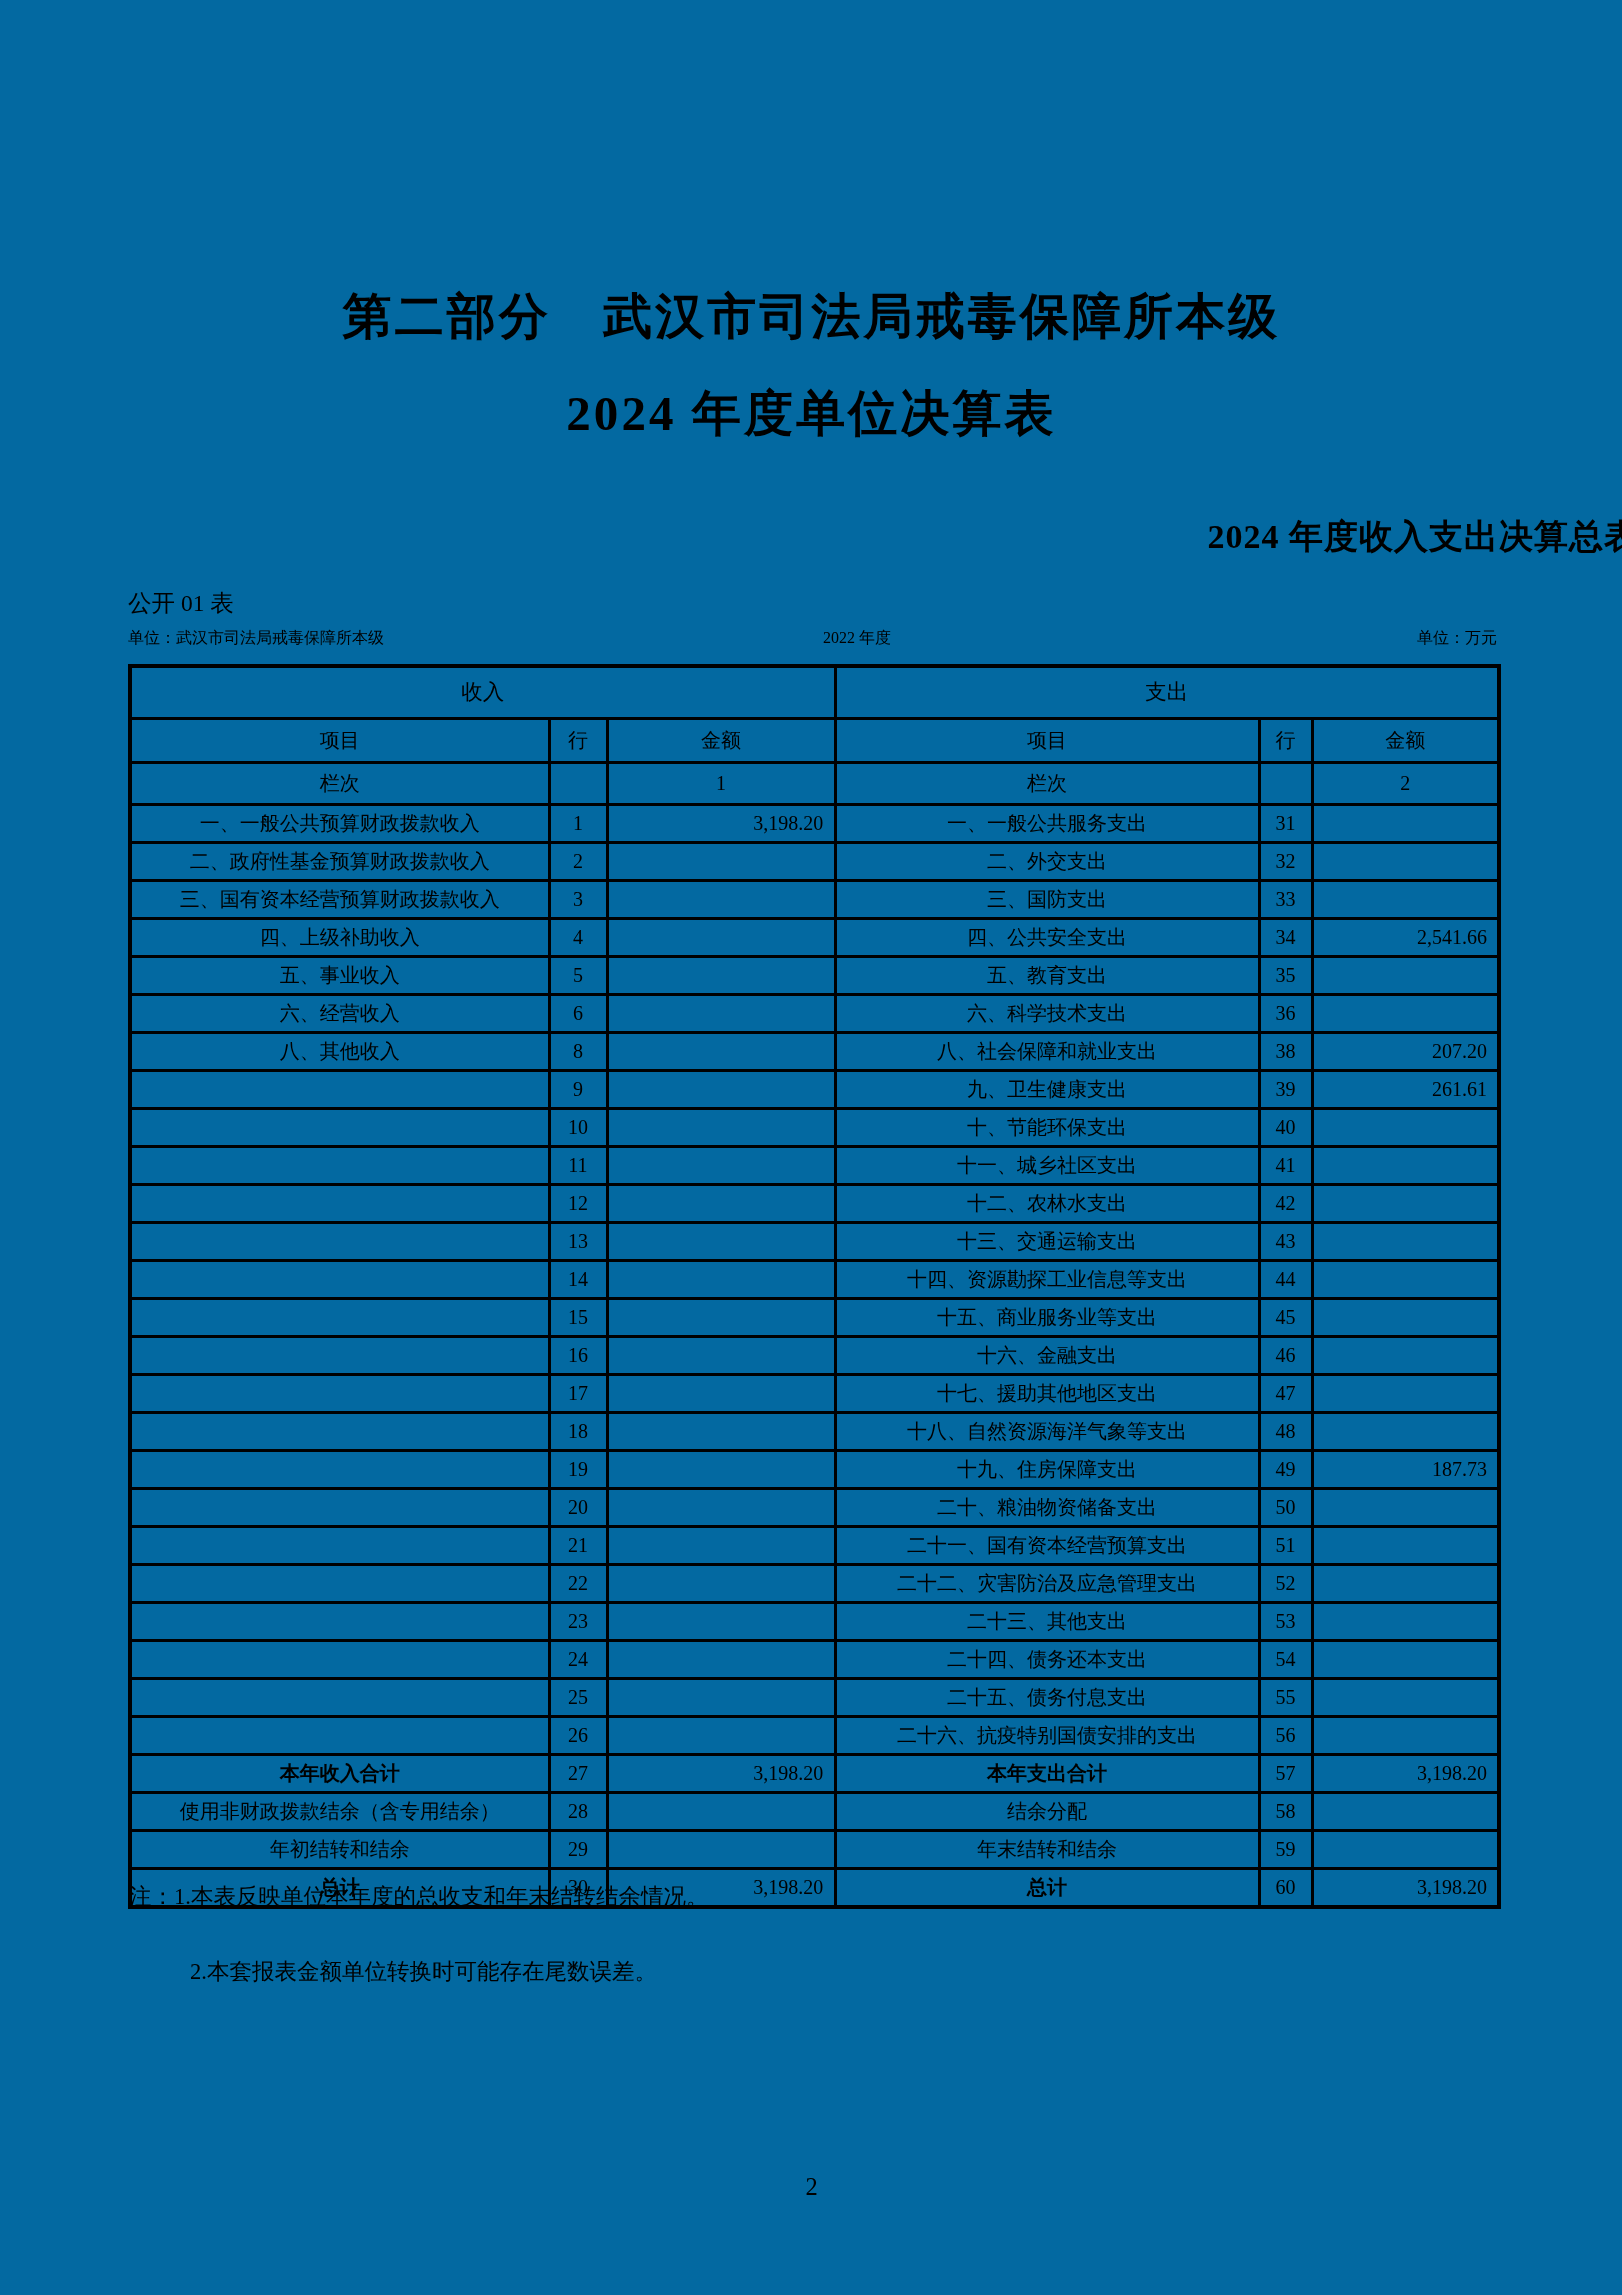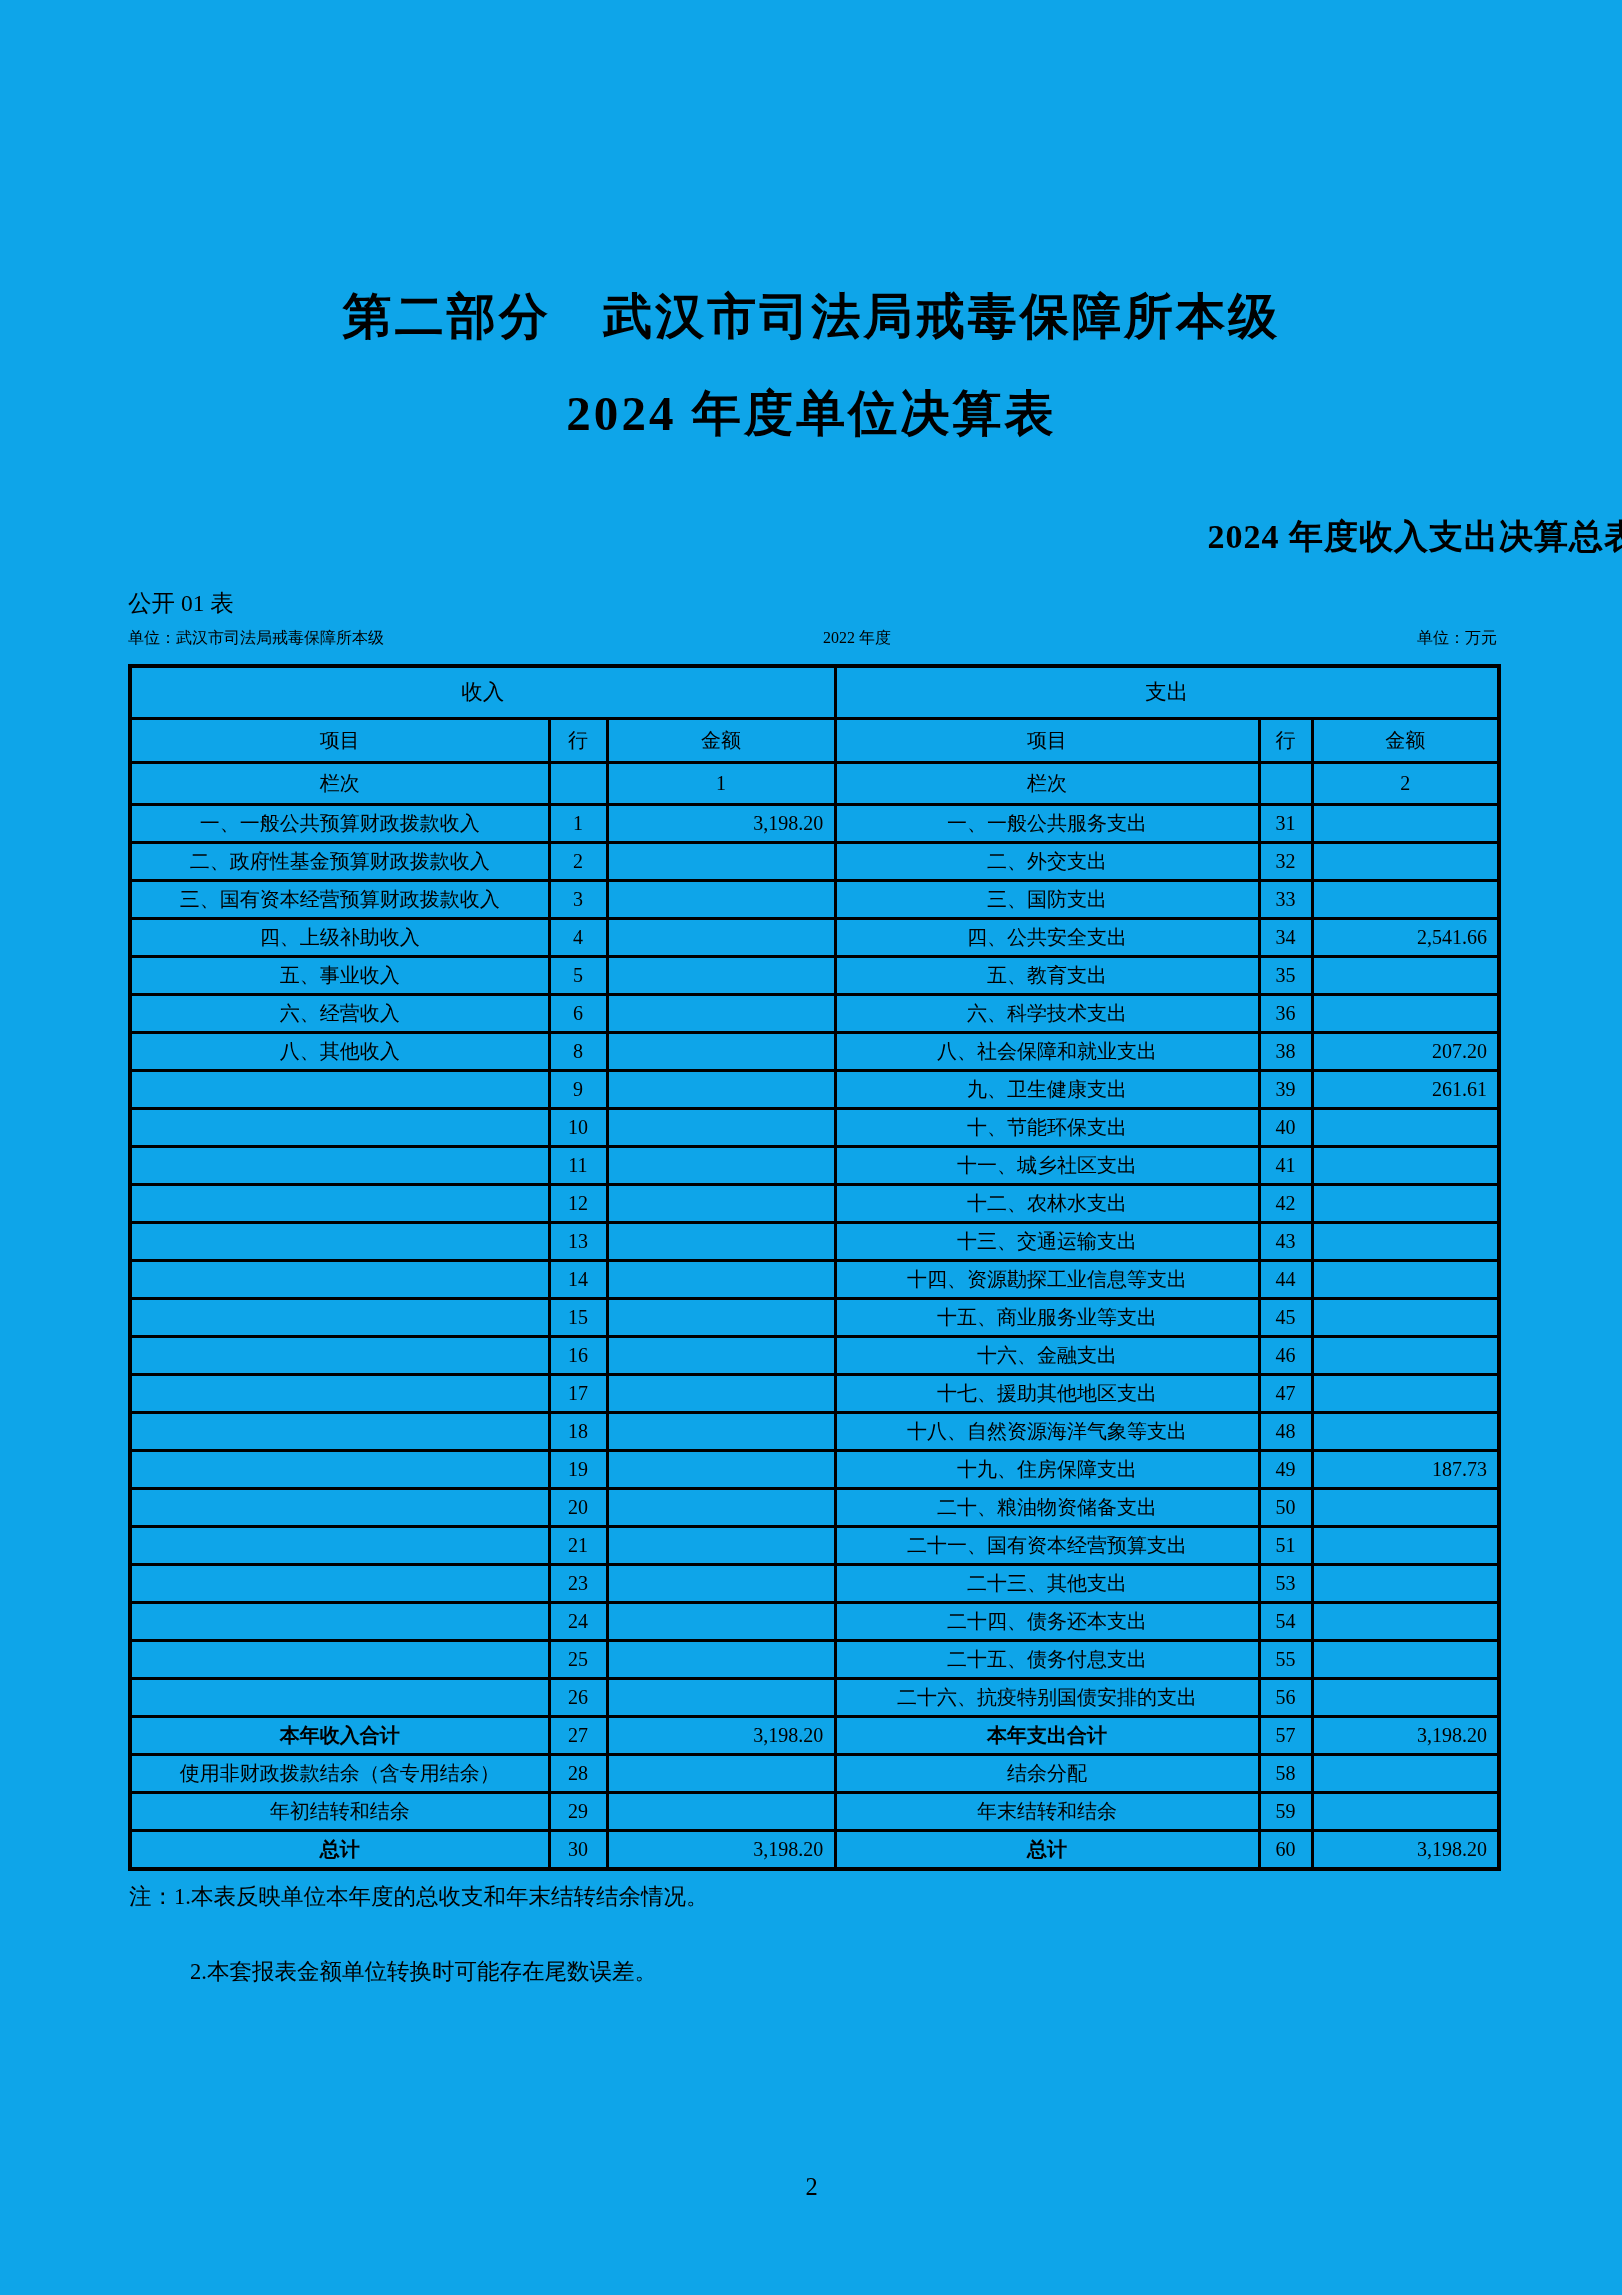--- a/index.html
+++ b/index.html
@@ -1,20 +1,20 @@
 <!DOCTYPE html>
 <html style="font-size:8.2px"><head>
 <meta charset="utf-8">
 <style>
   html, body { margin: 0; padding: 0; background: #e8e8e8; }
   .page {
     position: relative;
     width: 1623px;
     height: 2295px;
-    background: #0ea5e9;
+    background: #0369a1;
     color: #000000;
     font-family: "Liberation Serif", "DejaVu Serif", serif;
     overflow: hidden;
   }
 
   .title1 {
     position: absolute; top: 284px; left: 0; width: 100%;
     text-align: center; font-size: 49px; font-weight: bold;
     letter-spacing: 3.1px; white-space: nowrap;
   }
@@ -282,20 +282,28 @@
         <tr>
           <td class="c-item"></td>
           <td class="c-line">21</td>
           <td class="c-amount"></td>
           <td class="c-item">二十一、国有资本经营预算支出</td>
           <td class="c-line">51</td>
           <td class="c-amount"></td>
         </tr>
         <tr>
           <td class="c-item"></td>
+          <td class="c-line">22</td>
+          <td class="c-amount"></td>
+          <td class="c-item">二十二、灾害防治及应急管理支出</td>
+          <td class="c-line">52</td>
+          <td class="c-amount"></td>
+        </tr>
+        <tr>
+          <td class="c-item"></td>
           <td class="c-line">23</td>
           <td class="c-amount"></td>
           <td class="c-item">二十三、其他支出</td>
           <td class="c-line">53</td>
           <td class="c-amount"></td>
         </tr>
         <tr>
           <td class="c-item"></td>
           <td class="c-line">24</td>
           <td class="c-amount"></td>

